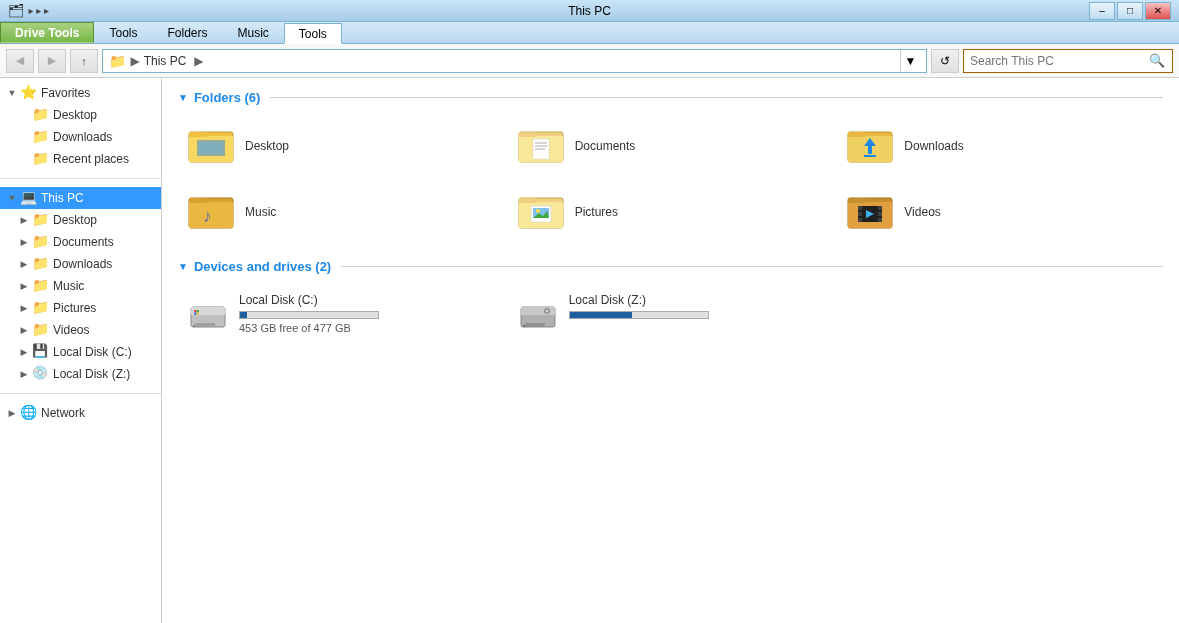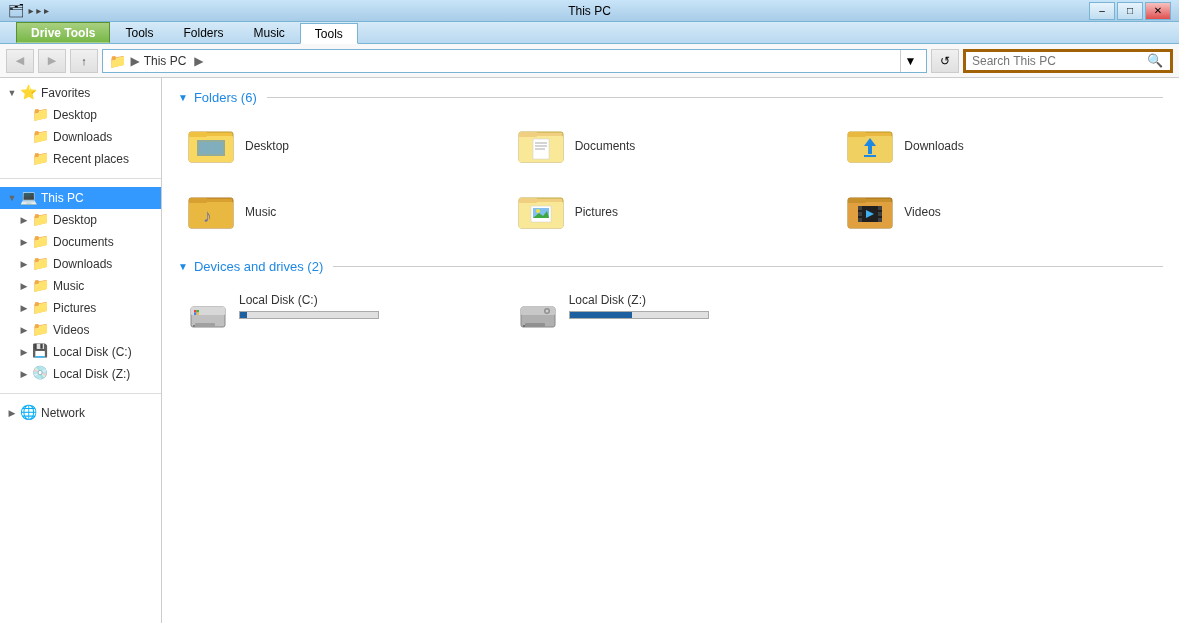--- a/index.html
+++ b/index.html
@@ -21,21 +21,21 @@
     .title-bar-btn { width: 26px; height: 18px; background: linear-gradient(to bottom, #e8f4fc, #c0ddf0); border: 1px solid #7ab4d4; font-size: 10px; display: flex; align-items: center; justify-content: center; cursor: pointer; }
     .title-bar-btn.close { background: linear-gradient(to bottom, #f8c0c0, #e05050); }
 
     
     .ribbon-tabs {
       background: linear-gradient(to bottom, #d6eaf8, #b8d8f0);
       height: 22px;
       display: flex;
       align-items: flex-end;
       border-bottom: 1px solid #7ab4d4;
-      padding-left: 16px;
+      padding-left: 0;
     }
     .ribbon-tab {
       padding: 3px 14px;
       font-size: 12px;
       cursor: pointer;
       border: 1px solid transparent;
       height: 100%;
       display: flex;
       align-items: center;
     }
@@ -94,21 +94,21 @@
     .refresh-btn {
       width: 28px; height: 24px;
       background: linear-gradient(to bottom, #f0f0f0, #e0e0e0);
       border: 1px solid #ccc;
       display: flex; align-items: center; justify-content: center;
       cursor: pointer;
     }
     .search-box {
       width: 210px;
       height: 24px;
-      border: 3px solid #a16207;
+      border: 1px solid #a16207;
       background: #fff;
       display: flex;
       align-items: center;
       padding: 0 6px;
     }
     .search-box input {
       border: none; outline: none; font-size: 12px; width: 100%; color: #888;
       background: transparent;
     }
 
@@ -163,21 +163,21 @@
       gap: 6px;
     }
     .section-arrow {
       font-size: 10px;
       color: #1e88e5;
       cursor: pointer;
     }
     .section-title {
       font-size: 13px;
       color: #1e88e5;
-      font-weight: normal;
+      font-weight: bold;
     }
     .section-line {
       flex: 1;
       height: 1px;
       background: #ccc;
       margin-left: 4px;
     }
 
     
     .folders-grid {
@@ -507,20 +507,21 @@
 
             <rect x="8" y="30" width="20" height="4" rx="1" fill="#a0a0a0"></rect>
             <rect x="6" y="32" width="2" height="2" fill="#808080"></rect>
           </svg>
         </div>
         <div class="device-info">
           <div class="device-name">Local Disk (C:)</div>
           <div class="drive-bar-outer">
             <div class="drive-bar-inner" style="width: 5%; background: #1e5fa0;"></div>
           </div>
+          <div class="device-free">453 GB free of 477 GB</div>
         </div>
       </div>
 
       <div class="device-item">
         <div class="device-icon">
           <svg width="42" height="42" viewBox="0 0 42 42">
 
             <rect x="4" y="14" width="34" height="20" rx="2" fill="#b0b0b0" stroke="#888" stroke-width="1"></rect>
             <rect x="4" y="14" width="34" height="8" rx="1" fill="#c8c8c8"></rect>
             <ellipse cx="30" cy="18" rx="3" ry="3" fill="#909090"></ellipse>

